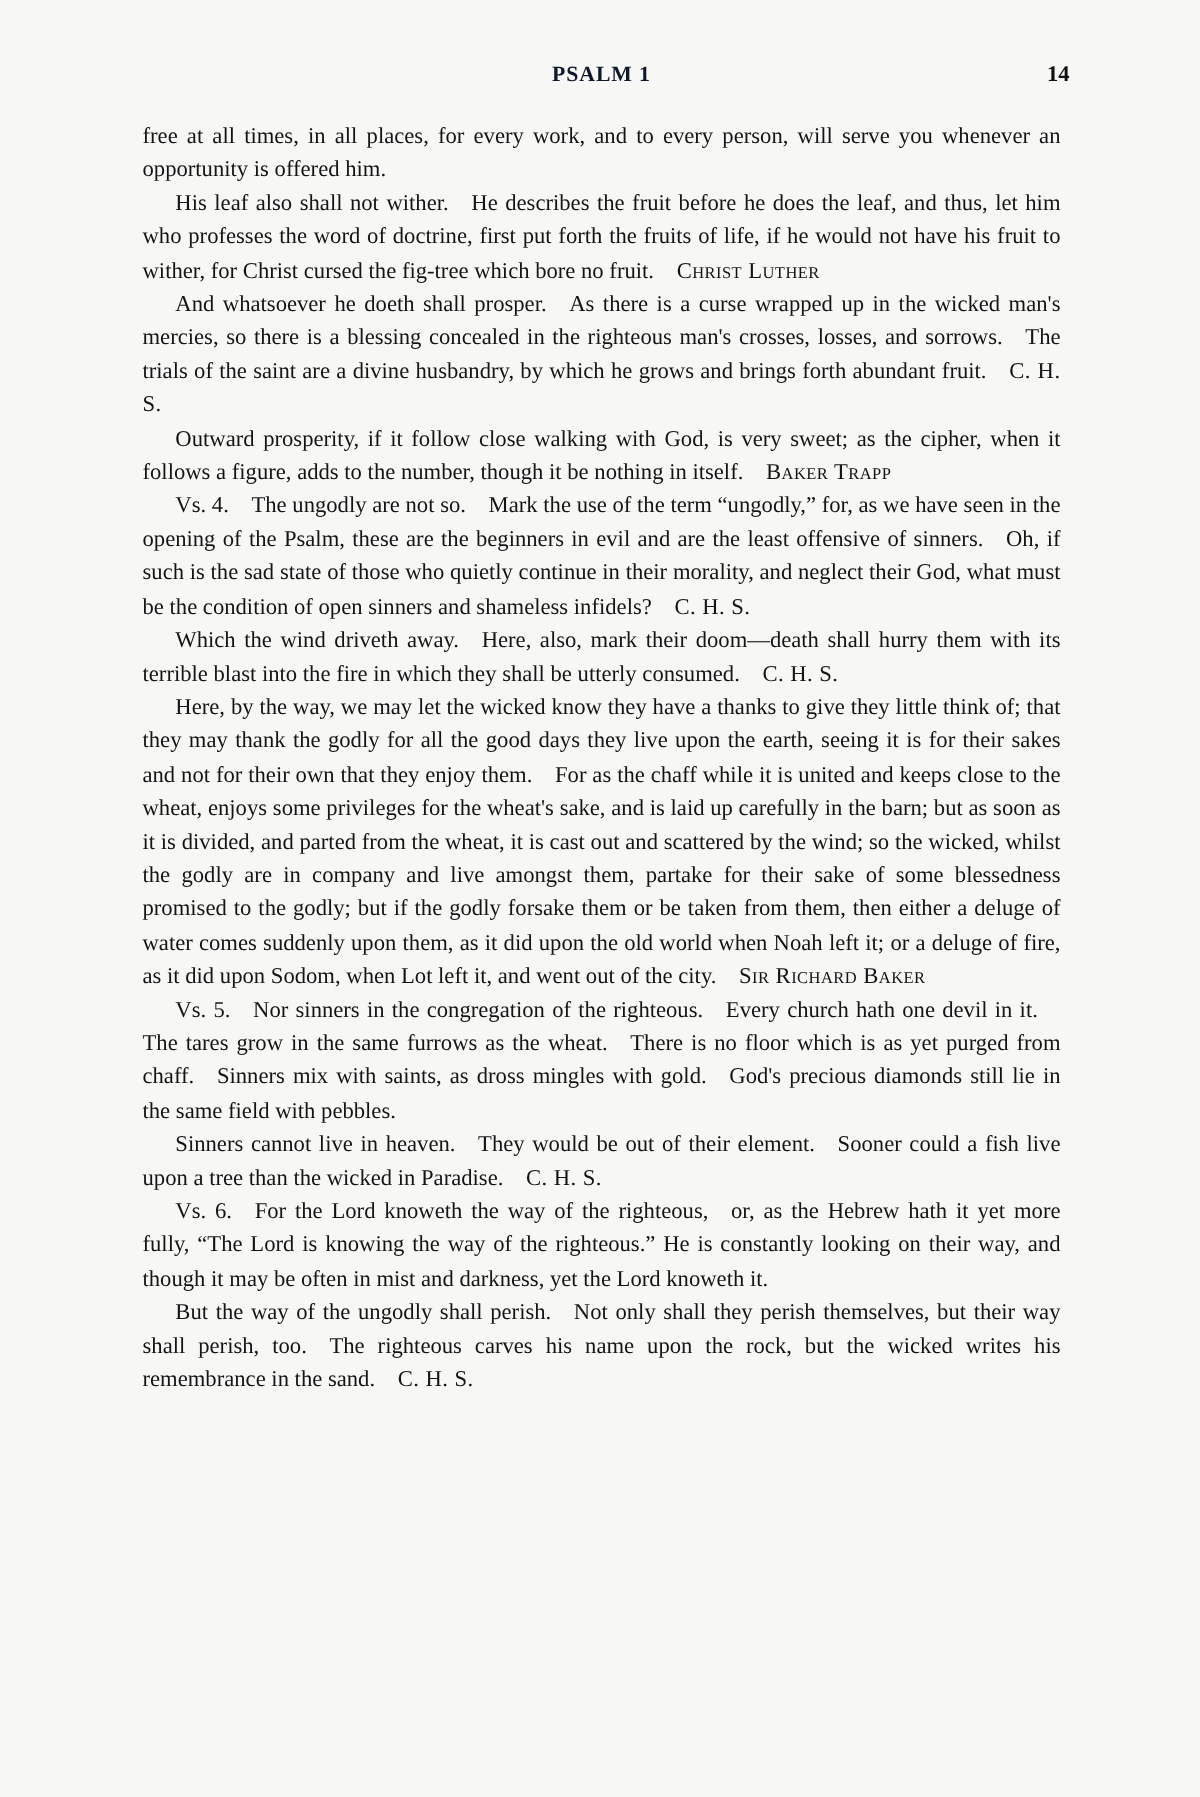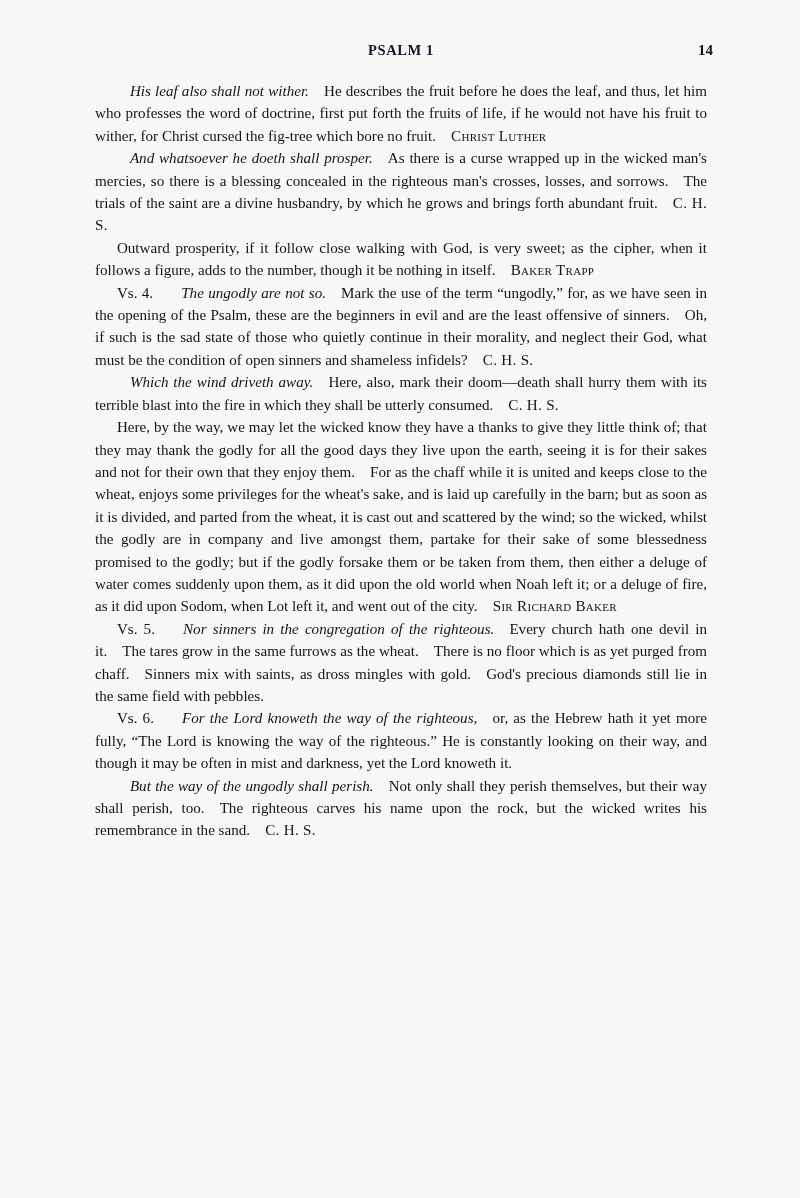--- a/index.html
+++ b/index.html
@@ -63,22 +63,20 @@
     hyphens: none;
   }
   .body-text p {
     margin: 0;
     text-indent: 1.45em;
   }
   .body-text p.noindent {
     text-indent: 0;
   }
   .scripture {
-    font-style: italic;
-    margin-left: 13px;
   }
   .attribution {
     font-variant: small-caps;
     font-style: normal;
     letter-spacing: 0.3px;
   }
   .vs-label {
     font-style: normal;
   }
   .emph {
@@ -89,25 +87,27 @@
 
 <div class="page">
   <div class="page-inner">
 
     <div class="running-head">
       <div class="rh-title">PSALM 1</div>
       <div class="rh-folio">14</div>
     </div>
 
     <div class="body-text" id="body-text">
+        <p id="p-continued" class="noindent"><span>free at all times, in all places, for every work, and to every person, will serve you whenever an opportunity is offered him.</span></p>
         <p id="p-his-leaf"><span class="scripture">His leaf also shall not wither.</span>  <span>He describes the fruit before he does the leaf, and thus, let him who professes the word of doctrine, first put forth the fruits of life, if he would not have his fruit to wither, for Christ cursed the fig-tree which bore no fruit.</span>  <span class="attribution">Christ Luther</span></p>
         <p id="p-whatsoever"><span class="scripture">And whatsoever he doeth shall prosper.</span>  <span>As there is a curse wrapped up in the wicked man's mercies, so there is a blessing concealed in the righteous man's crosses, losses, and sorrows.  The trials of the saint are a divine husbandry, by which he grows and brings forth abundant fruit.</span>  <span class="attribution">C. H. S.</span></p>
         <p id="p-outward-prosperity"><span>Outward prosperity, if it follow close walking with God, is very sweet; as the cipher, when it follows a figure, adds to the number, though it be nothing in itself.</span>  <span class="attribution">Baker Trapp</span></p>
         <p id="p-vs4"><span class="vs-label">Vs. 4.</span>  <span class="scripture">The ungodly are not so.</span>  <span>Mark the use of the term “ungodly,” for, as we have seen in the opening of the Psalm, these are the beginners in evil and are the least offensive of sinners.  Oh, if such is the sad state of those who quietly continue in their morality, and neglect their God, what must be the condition of open sinners and shameless infidels?</span>  <span class="attribution">C. H. S.</span></p>
         <p id="p-wind-driveth"><span class="scripture">Which the wind driveth away.</span>  <span>Here, also, mark their doom—death shall hurry them with its terrible blast into the fire in which they shall be utterly consumed.</span>  <span class="attribution">C. H. S.</span></p>
         <p id="p-thanks-to-give"><span>Here, by the way, we may let the wicked know they have a thanks to give they little think of; that they may thank the godly for all the good days they live upon the earth, seeing it is for their sakes and not for their own that they enjoy them.  For as the chaff while it is united and keeps close to the wheat, enjoys some privileges for the wheat's sake, and is laid up carefully in the barn; but as soon as it is divided, and parted from the wheat, it is cast out and scattered by the wind; so the wicked, whilst the godly are in company and live amongst them, partake for their sake of some blessedness promised to the godly; but if the godly forsake them or be taken from them, then either a deluge of water comes suddenly upon them, as it did upon the old world when Noah left it; or a deluge of fire, as it did upon Sodom, when Lot left it, and went out of the city.</span>  <span class="attribution">Sir Richard Baker</span></p>
         <p id="p-vs5"><span class="vs-label">Vs. 5.</span>  <span class="scripture">Nor sinners in the congregation of the righteous.</span>  <span>Every church hath one devil in it.  The tares grow in the same furrows as the wheat.  There is no floor which is as yet purged from chaff.  Sinners mix with saints, as dross mingles with gold.  God's precious diamonds still lie in the same field with pebbles.</span></p>
+        <p id="p-sinners-heaven"><span>Sinners cannot live in heaven.  They would be out of their element.  Sooner could a fish live upon a tree than the wicked in Paradise.</span>  <span class="attribution">C. H. S.</span></p>
         <p id="p-vs6"><span class="vs-label">Vs. 6.</span>  <span class="scripture">For the Lord knoweth the way of the righteous,</span>  <span>or, as the Hebrew hath it yet more fully, “The Lord is </span><span class="emph">knowing</span><span> the way of the righteous.” He is constantly looking on their way, and though it may be often in mist and darkness, yet the Lord knoweth it.</span></p>
         <p id="p-ungodly-perish"><span class="scripture">But the way of the ungodly shall perish.</span>  <span>Not only shall they perish themselves, but their way shall perish, too.  The righteous carves his name upon the rock, but the wicked writes his remembrance in the sand.</span>  <span class="attribution">C. H. S.</span></p>
       </div>
 
   </div>
 </div>
 
 </body></html>

